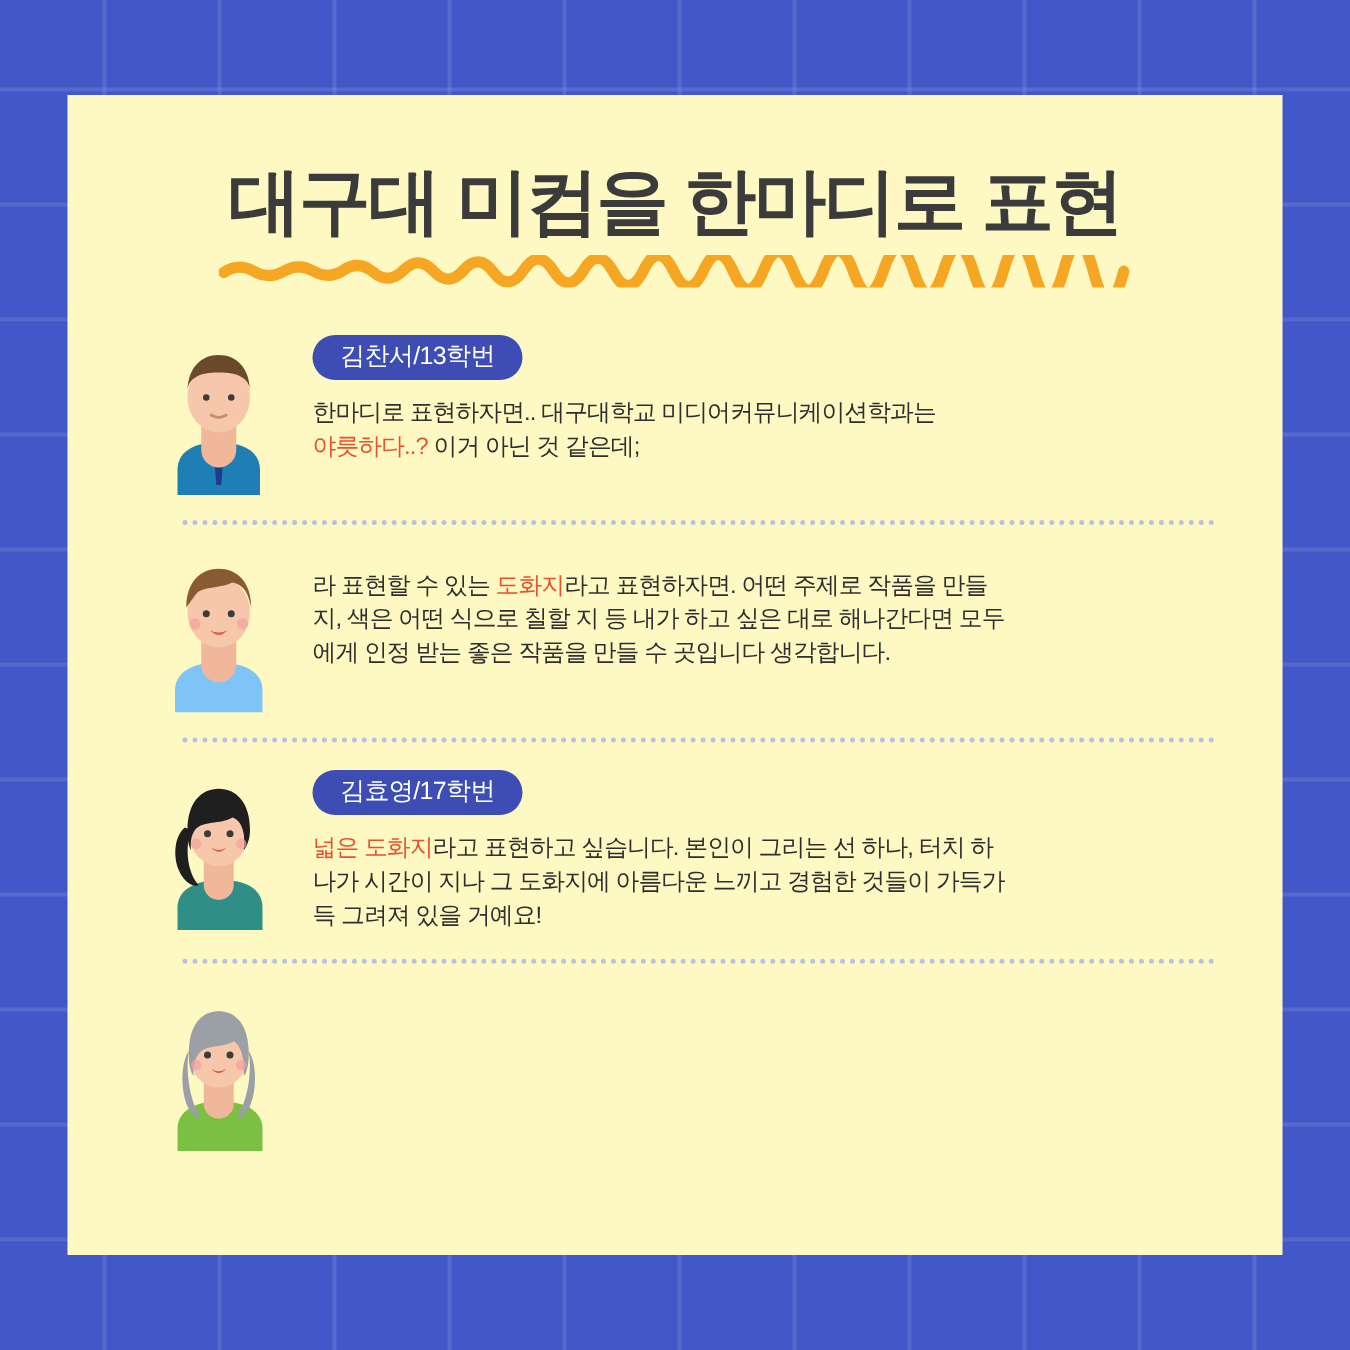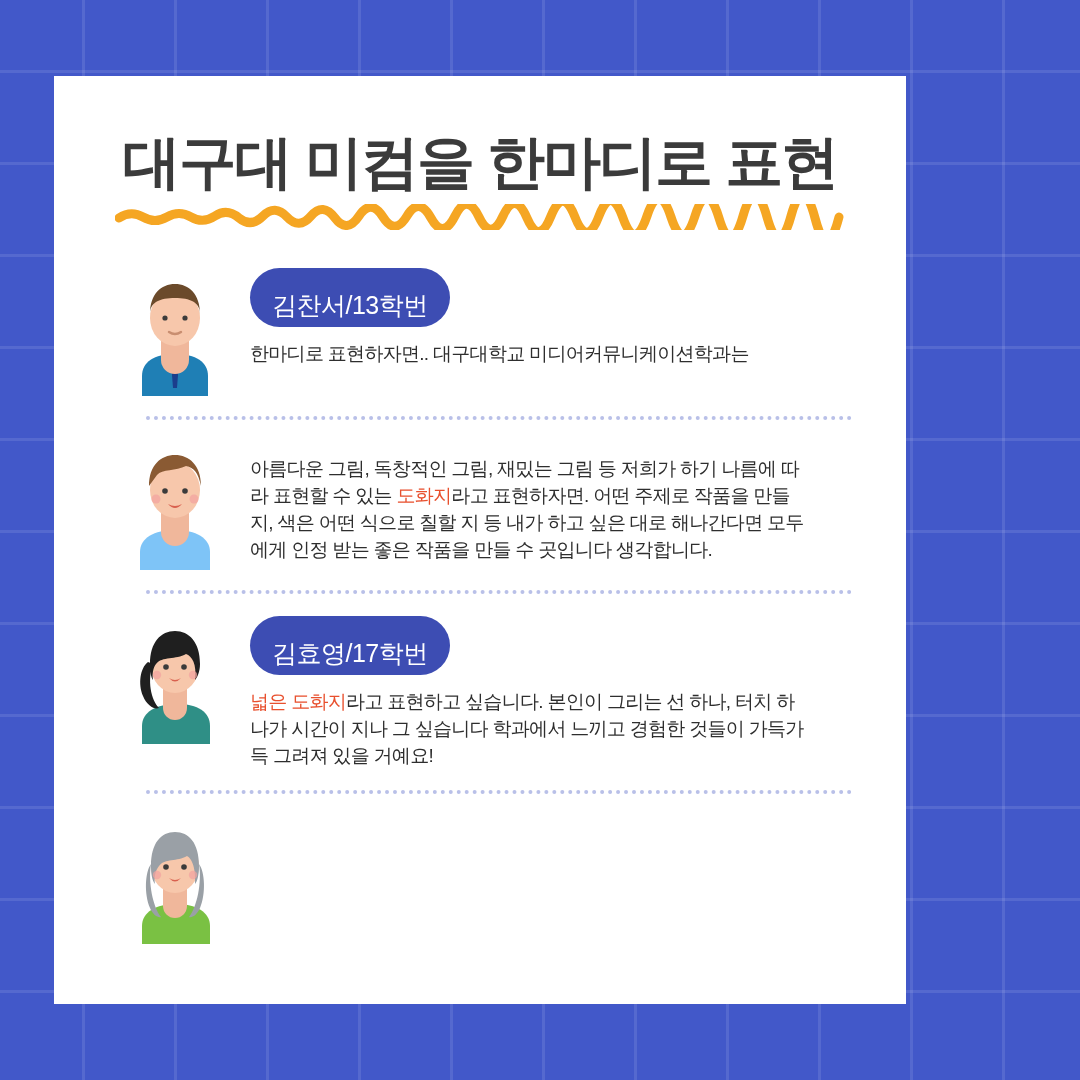--- a/index.html
+++ b/index.html
@@ -22,23 +22,23 @@
     background-image:
       linear-gradient(to right, rgba(255,255,255,0.10) 3px, transparent 3px),
       linear-gradient(to bottom, rgba(255,255,255,0.10) 3px, transparent 3px);
     background-size: 92px 92px;
     background-position: -10px -22px;
   }
   #card {
     position: absolute;
     left: 54px;
     top: 76px;
-    width: 852px;
+    width: 972px;
     height: 928px;
-    background: #ffffff;
+    background: #fef9c3;
   }
   #title-area {
     padding-top: 54px;
     text-align: center;
   }
   #page-title {
     font-size: 58px;
     font-weight: bold;
     letter-spacing: -2px;
     color: #3b3b3b;
@@ -66,22 +66,22 @@
     padding-top: 6px;
   }
   .body-col {
     flex: 1 1 auto;
     padding-top: 4px;
   }
   .name-badge {
     display: inline-block;
     background: #3d4db3;
     color: #ffffff;
-    font-size: 25px;
-    padding: 25px 22px 9px;
+    font-size: 20px;
+    padding: 7px 22px 9px;
     border-radius: 30px;
     line-height: 1;
     letter-spacing: -0.5px;
     text-align: right;
   }
   .quote {
     font-size: 19px;
     line-height: 1.42;
     color: #2e2e2e;
     margin-top: 14px;
@@ -133,20 +133,21 @@
             <circle cx="45" cy="48" r="2.6" fill="#3b3b3b"></circle>
             <circle cx="65" cy="48" r="2.6" fill="#3b3b3b"></circle>
             <path d="M49 62 q6 4 12 0" stroke="#c98e70" stroke-width="2.4" fill="none" stroke-linecap="round"></path>
           </svg>
         </div>
       </div>
       <div class="body-col">
         <span class="name-badge">김찬서/13학번</span>
         <div class="quote">
           <div><span>한마디로 표현하자면.. 대구대학교 미디어커뮤니케이션학과는</span></div>
+          <div><span class="hl">야릇하다..?</span><span> 이거 아닌 것 같은데;</span></div>
         </div>
       </div>
     </div>
 
     <div class="divider"></div>
 
     <div class="entry">
       <div class="avatar-col">
         <div class="avatar">
           <svg class="av-svg" width="110" height="126" viewBox="0 0 110 126">
@@ -157,21 +158,20 @@
             <circle cx="45" cy="47" r="2.8" fill="#3b3b3b"></circle>
             <circle cx="65" cy="47" r="2.8" fill="#3b3b3b"></circle>
             <circle cx="36" cy="55" r="4.5" fill="#f2a3a0" opacity="0.7"></circle>
             <circle cx="74" cy="55" r="4.5" fill="#f2a3a0" opacity="0.7"></circle>
             <path d="M48 60 q7 8 14 0 q-7 4 -14 0" fill="#d9604e"></path>
           </svg>
         </div>
       </div>
       <div class="body-col">
         <div class="quote">
-          <div><span>아름다운 그림, 독창적인 그림, 재밌는 그림 등 저희가 하기 나름에 따</span></div>
           <div><span>라 표현할 수 있는 </span><span class="hl">도화지</span><span>라고 표현하자면. 어떤 주제로 작품을 만들</span></div>
           <div><span>지, 색은 어떤 식으로 칠할 지 등 내가 하고 싶은 대로 해나간다면 모두</span></div>
           <div><span>에게 인정 받는 좋은 작품을 만들 수 곳입니다 생각합니다.</span></div>
         </div>
       </div>
     </div>
 
     <div class="divider"></div>
 
     <div class="entry">
@@ -188,21 +188,21 @@
             <circle cx="37" cy="57" r="4.2" fill="#f2a3a0" opacity="0.7"></circle>
             <circle cx="73" cy="57" r="4.2" fill="#f2a3a0" opacity="0.7"></circle>
             <path d="M49 60 q6 7 12 0 q-6 4 -12 0" fill="#d9604e"></path>
           </svg>
         </div>
       </div>
       <div class="body-col">
         <span class="name-badge">김효영/17학번</span>
         <div class="quote">
           <div><span class="hl">넓은 도화지</span><span>라고 표현하고 싶습니다. 본인이 그리는 선 하나, 터치 하</span></div>
-          <div><span>나가 시간이 지나 그 싶습니다 학과에서 느끼고 경험한 것들이 가득가</span></div>
+          <div><span>나가 시간이 지나 그 도화지에 아름다운 느끼고 경험한 것들이 가득가</span></div>
           <div><span>득 그려져 있을 거예요!</span></div>
         </div>
       </div>
     </div>
 
     <div class="divider"></div>
 
     <div class="entry">
       <div class="avatar-col">
         <div class="avatar">

